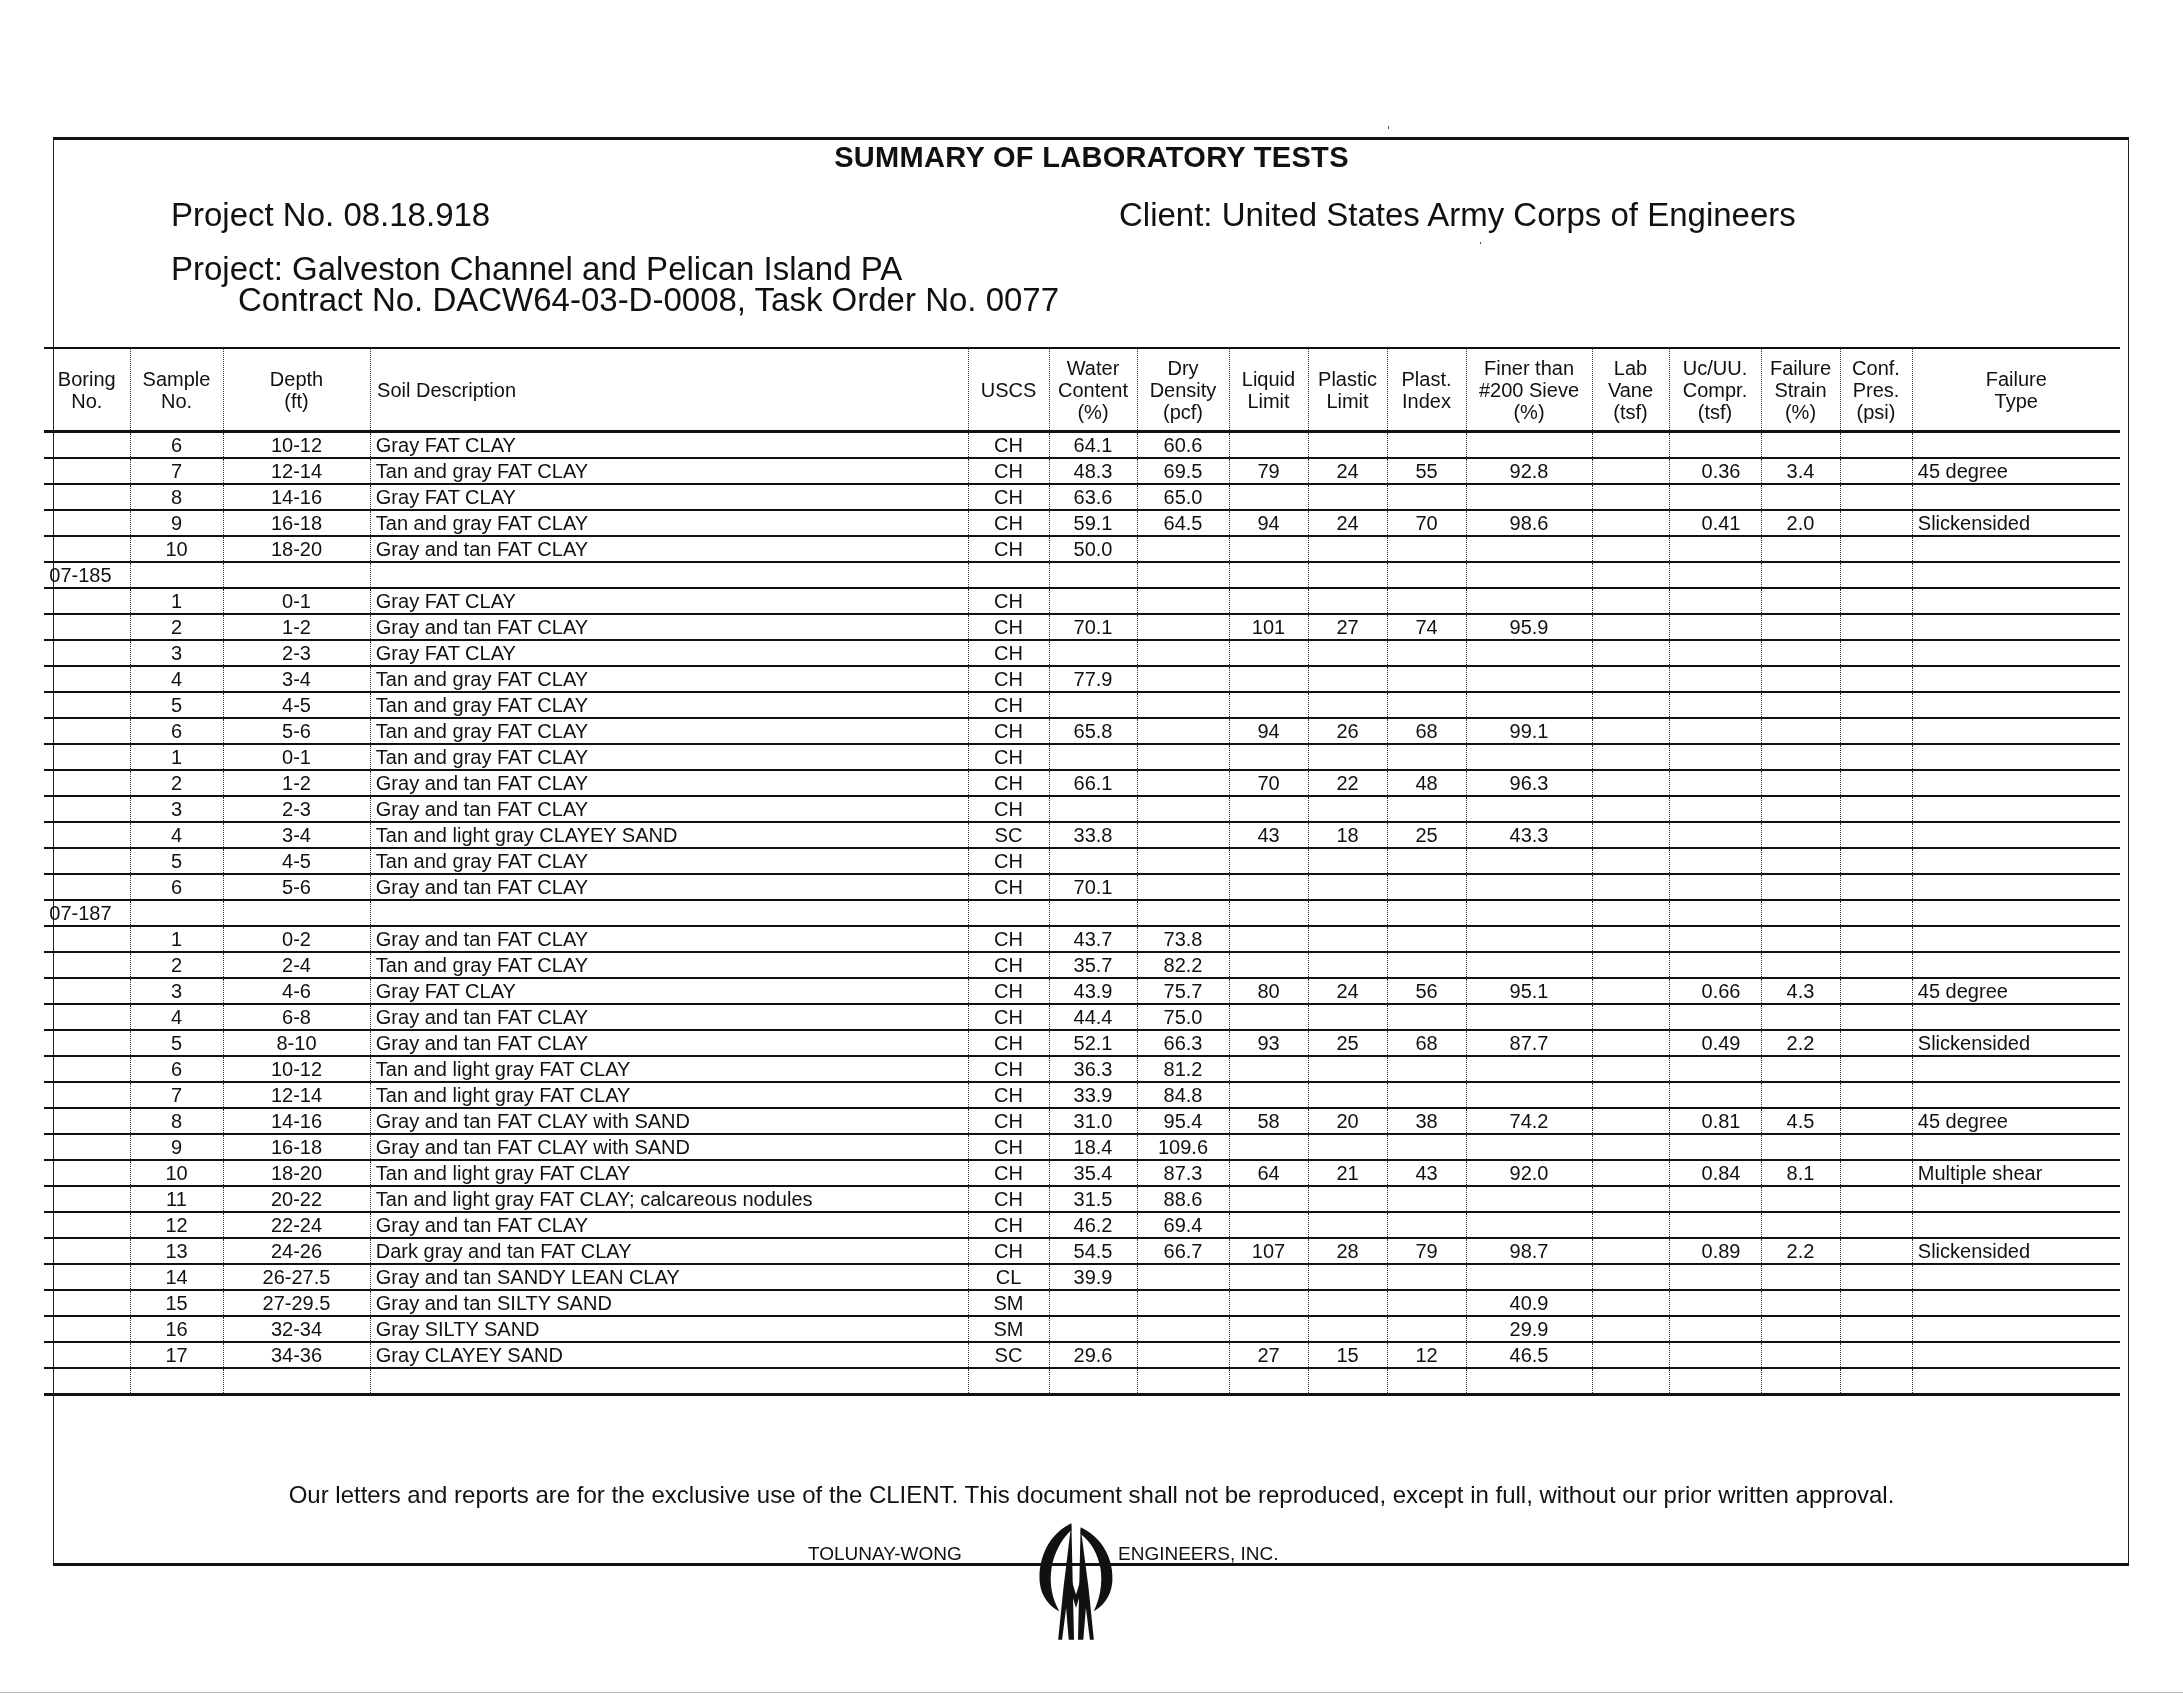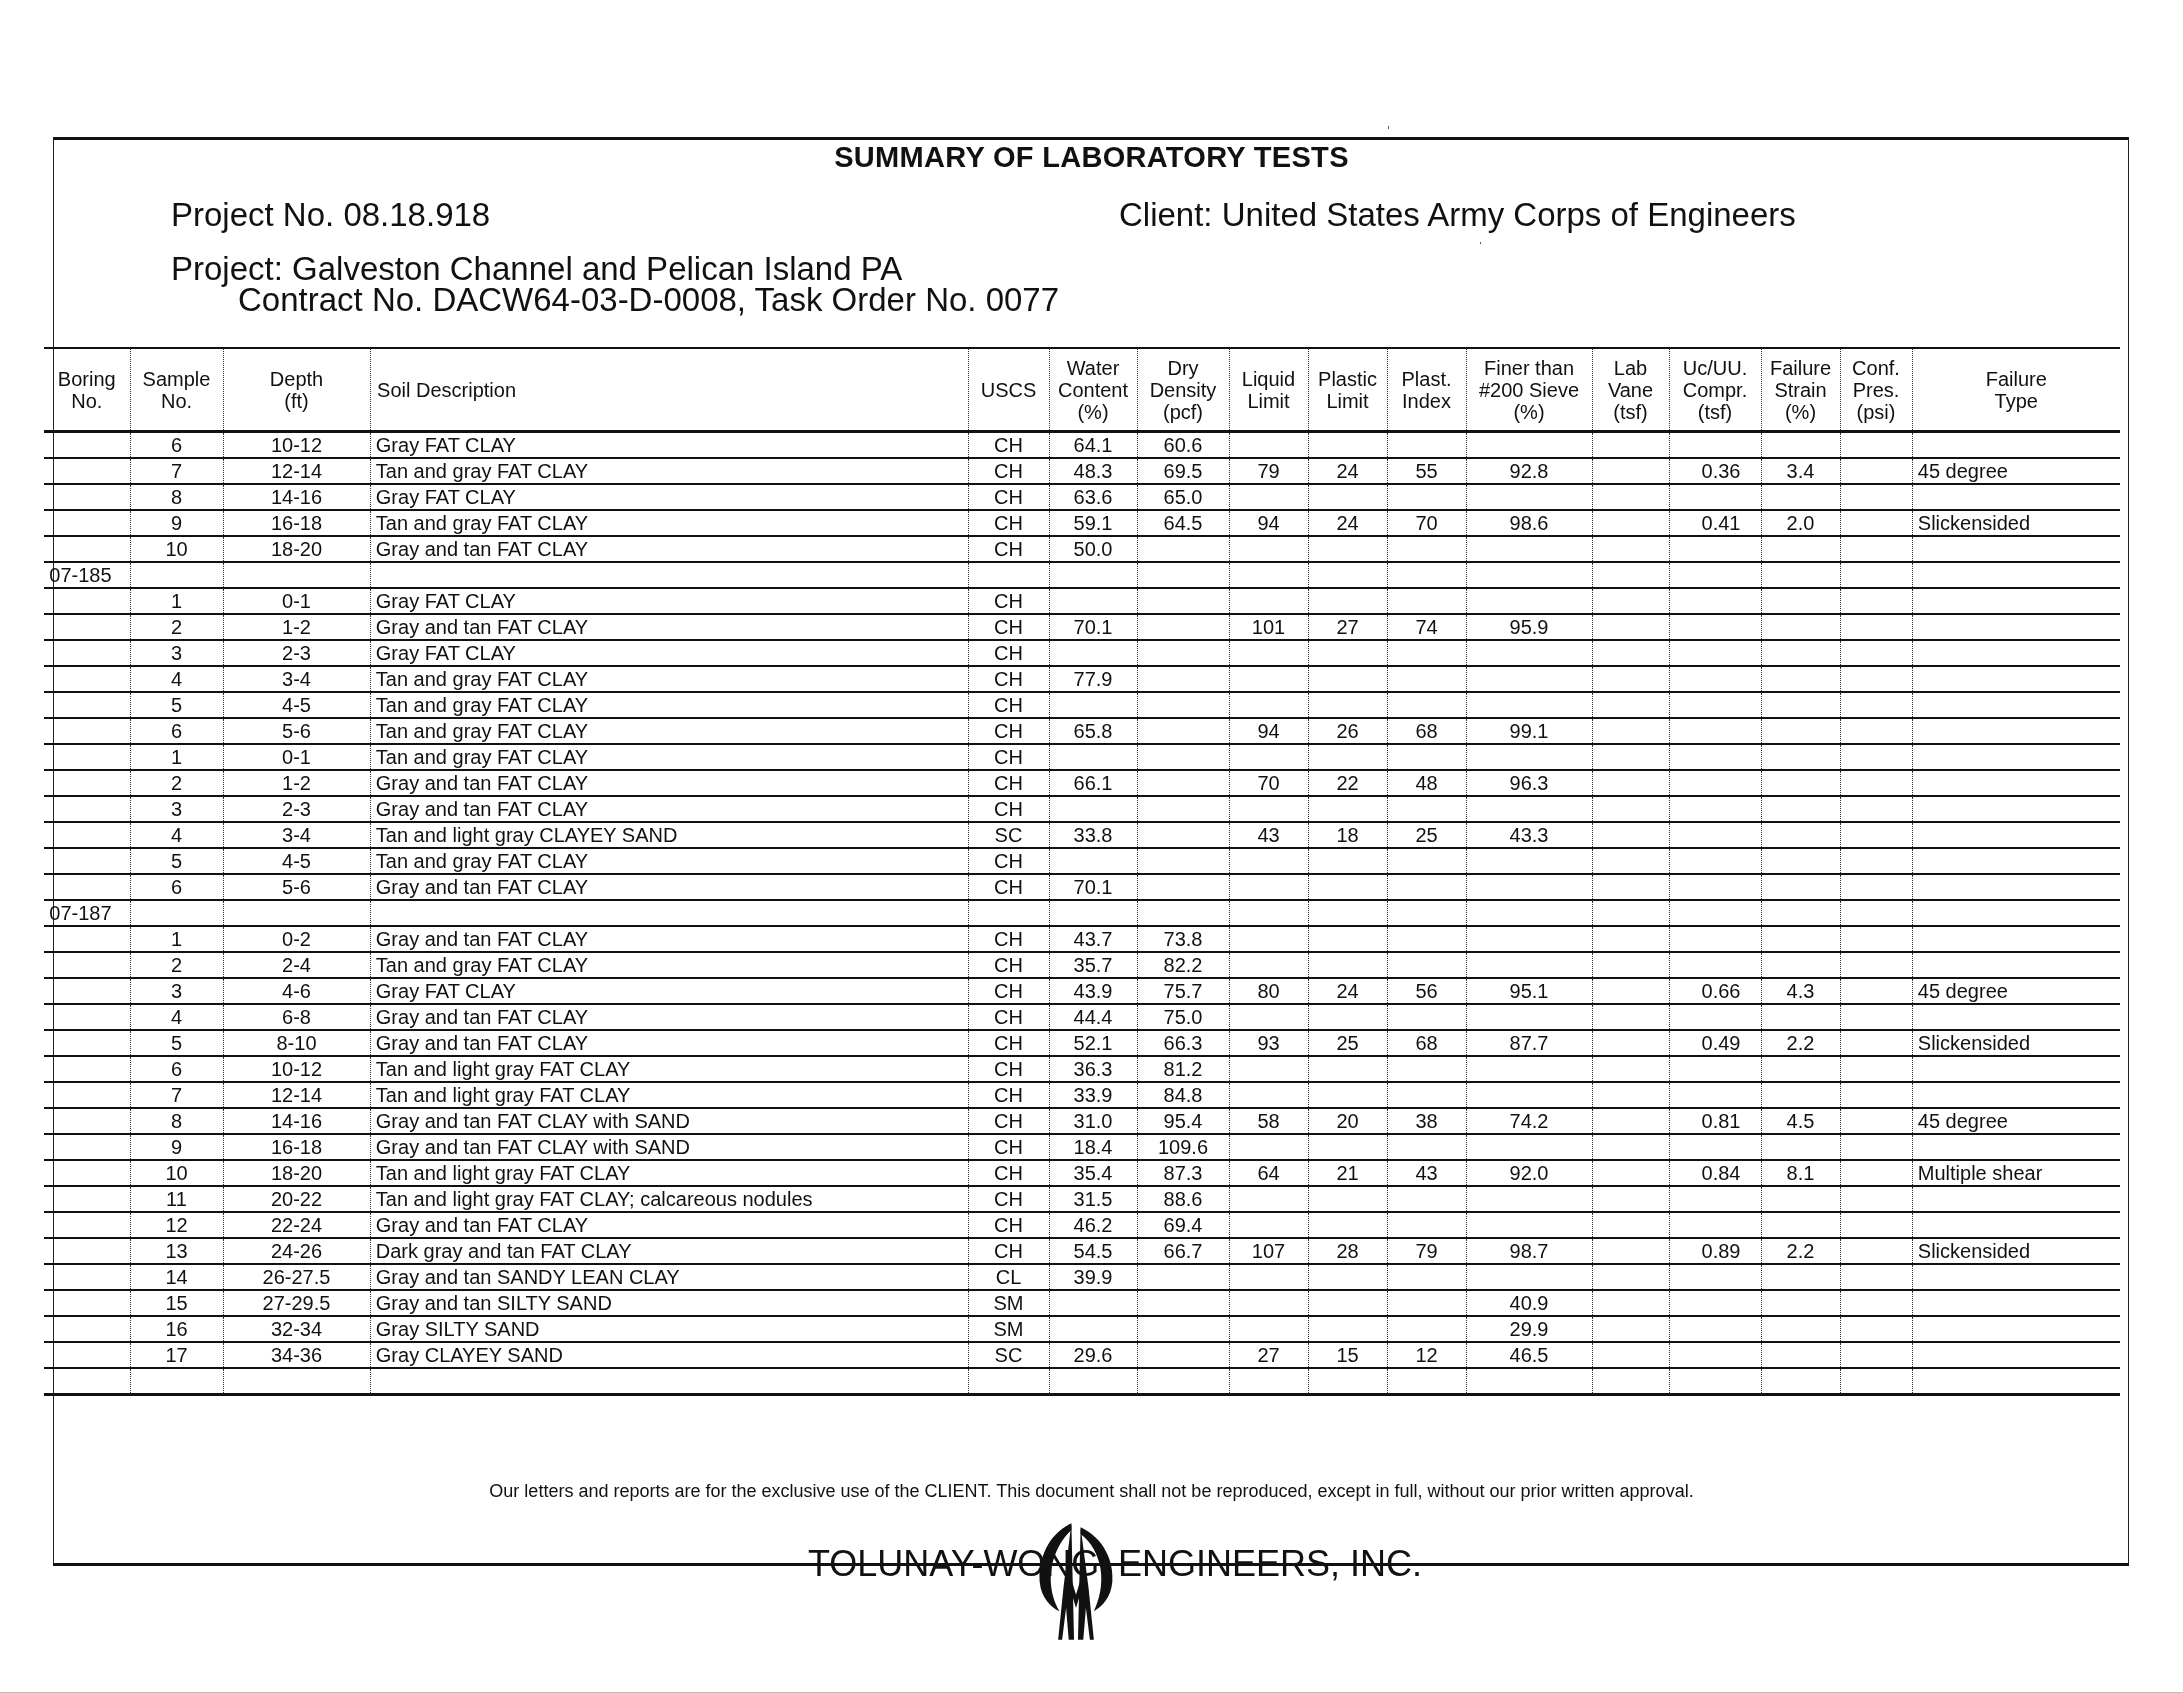--- a/index.html
+++ b/index.html
@@ -24,25 +24,25 @@
               border-top:2.6px solid #111; border-bottom:3.3px solid #111; vertical-align:middle; }
   table.lab thead th.left { text-align:left; padding-left:6.6px;margin-top:20px; }
   table.lab tbody td { height:24px; line-height:24px; border-bottom:2.6px solid #111; text-align:center;
               vertical-align:bottom; }
   table.lab tbody td.left { text-align:left; padding-left:5.3px; }
   table.lab tbody td.num-right { text-align:right; padding-right:20px; }
   table.lab tbody tr:last-child td { border-bottom:3.3px solid #111; }
   table.lab th:first-child, table.lab td:first-child { border-left:none; }
   table.lab th:last-child, table.lab td:last-child { border-right:none; }
 
-  .disclaimer { position:absolute; left:0; right:0; top:1481px; text-align:center; font-size:18px; }
+  .disclaimer { position:absolute; left:0; right:0; top:1481px; text-align:center; font-size:24px; }
   .footer-line { position:absolute; height:3.3px; background:#111; top:1563px; }
   #fl-left { left:53px; width:721px; }
   #fl-right { left:1379px; width:750px; }
-  .company { position:absolute; top:1543px; font-size:36px; white-space:nowrap; }
+  .company { position:absolute; top:1543px; font-size:19px; white-space:nowrap; }
   #company-left { left:808px; }
   #company-right { left:1118px; }
   .logo { position:absolute; left:1033px; top:1522px; width:86px; height:119px; }
   .speck { position:absolute; background:#555; }
 </style>
 </head>
 <body>
 
 <div class="frame"></div>
 

